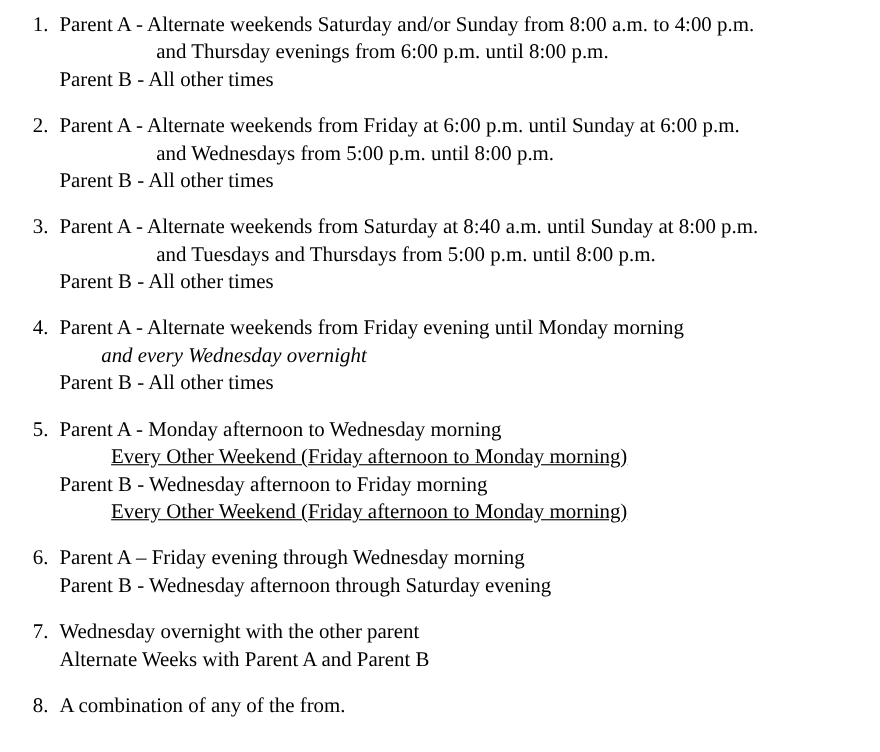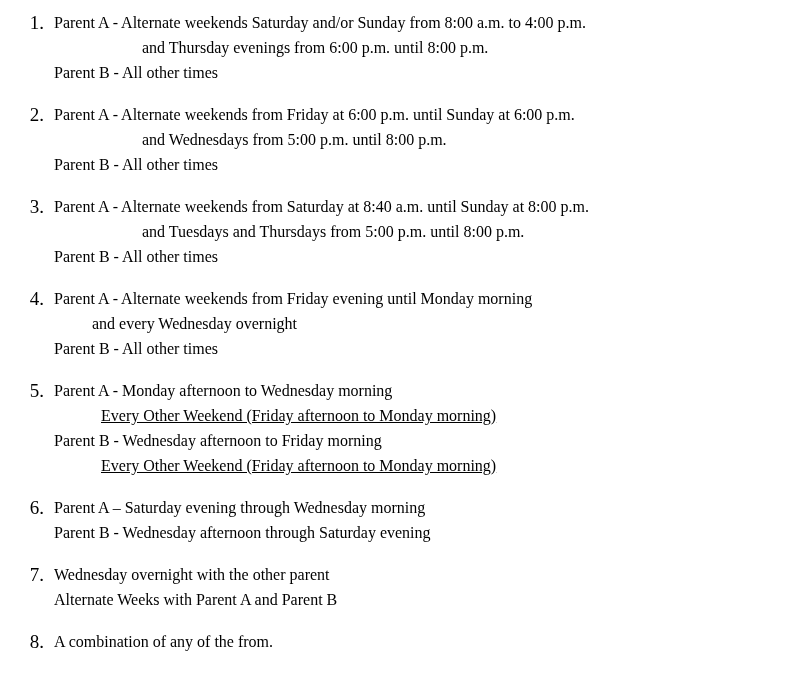--- a/index.html
+++ b/index.html
@@ -31,27 +31,27 @@
     min-width: 30px;
     text-align: right;
     padding-right: 10px;
     font-size: 19px;
     line-height: 25px;
   }
   .body {
     flex: 1;
   }
   .line {
-    font-size: 16px;
+    font-size: 19px;
     line-height: 25px;
     white-space: nowrap;
   }
   .indent-1 { padding-left: 0; }
   .indent-2 { padding-left: 88px; }
-  .indent-3 { padding-left: 38px; }
+  .indent-3 { padding-left: 38px; font-style: italic; }
   .indent-4 { padding-left: 47px; text-decoration: underline; }
 </style>
 </head>
 <body>
 
 <div class="page">
   <ol id="list-root" style="list-style:none;margin:0;padding:0;">
       <li class="item">
         <div class="num">1.</div>
         <div class="body">
@@ -89,21 +89,21 @@
         <div class="body">
           <div class="line indent-1">Parent A - Monday afternoon to Wednesday morning</div>
           <div class="line indent-4">Every Other Weekend (Friday afternoon to Monday morning)</div>
           <div class="line indent-1">Parent B - Wednesday afternoon to Friday morning</div>
           <div class="line indent-4">Every Other Weekend (Friday afternoon to Monday morning)</div>
         </div>
       </li>
       <li class="item">
         <div class="num">6.</div>
         <div class="body">
-          <div class="line indent-1">Parent A – Saturday evening through Wednesday morning</div>
+          <div class="line indent-1">Parent A – Friday evening through Wednesday morning</div>
           <div class="line indent-1">Parent B - Wednesday afternoon through Saturday evening</div>
         </div>
       </li>
       <li class="item">
         <div class="num">7.</div>
         <div class="body">
           <div class="line indent-1">Wednesday overnight with the other parent</div>
           <div class="line indent-1">Alternate Weeks with Parent A and Parent B</div>
         </div>
       </li>

